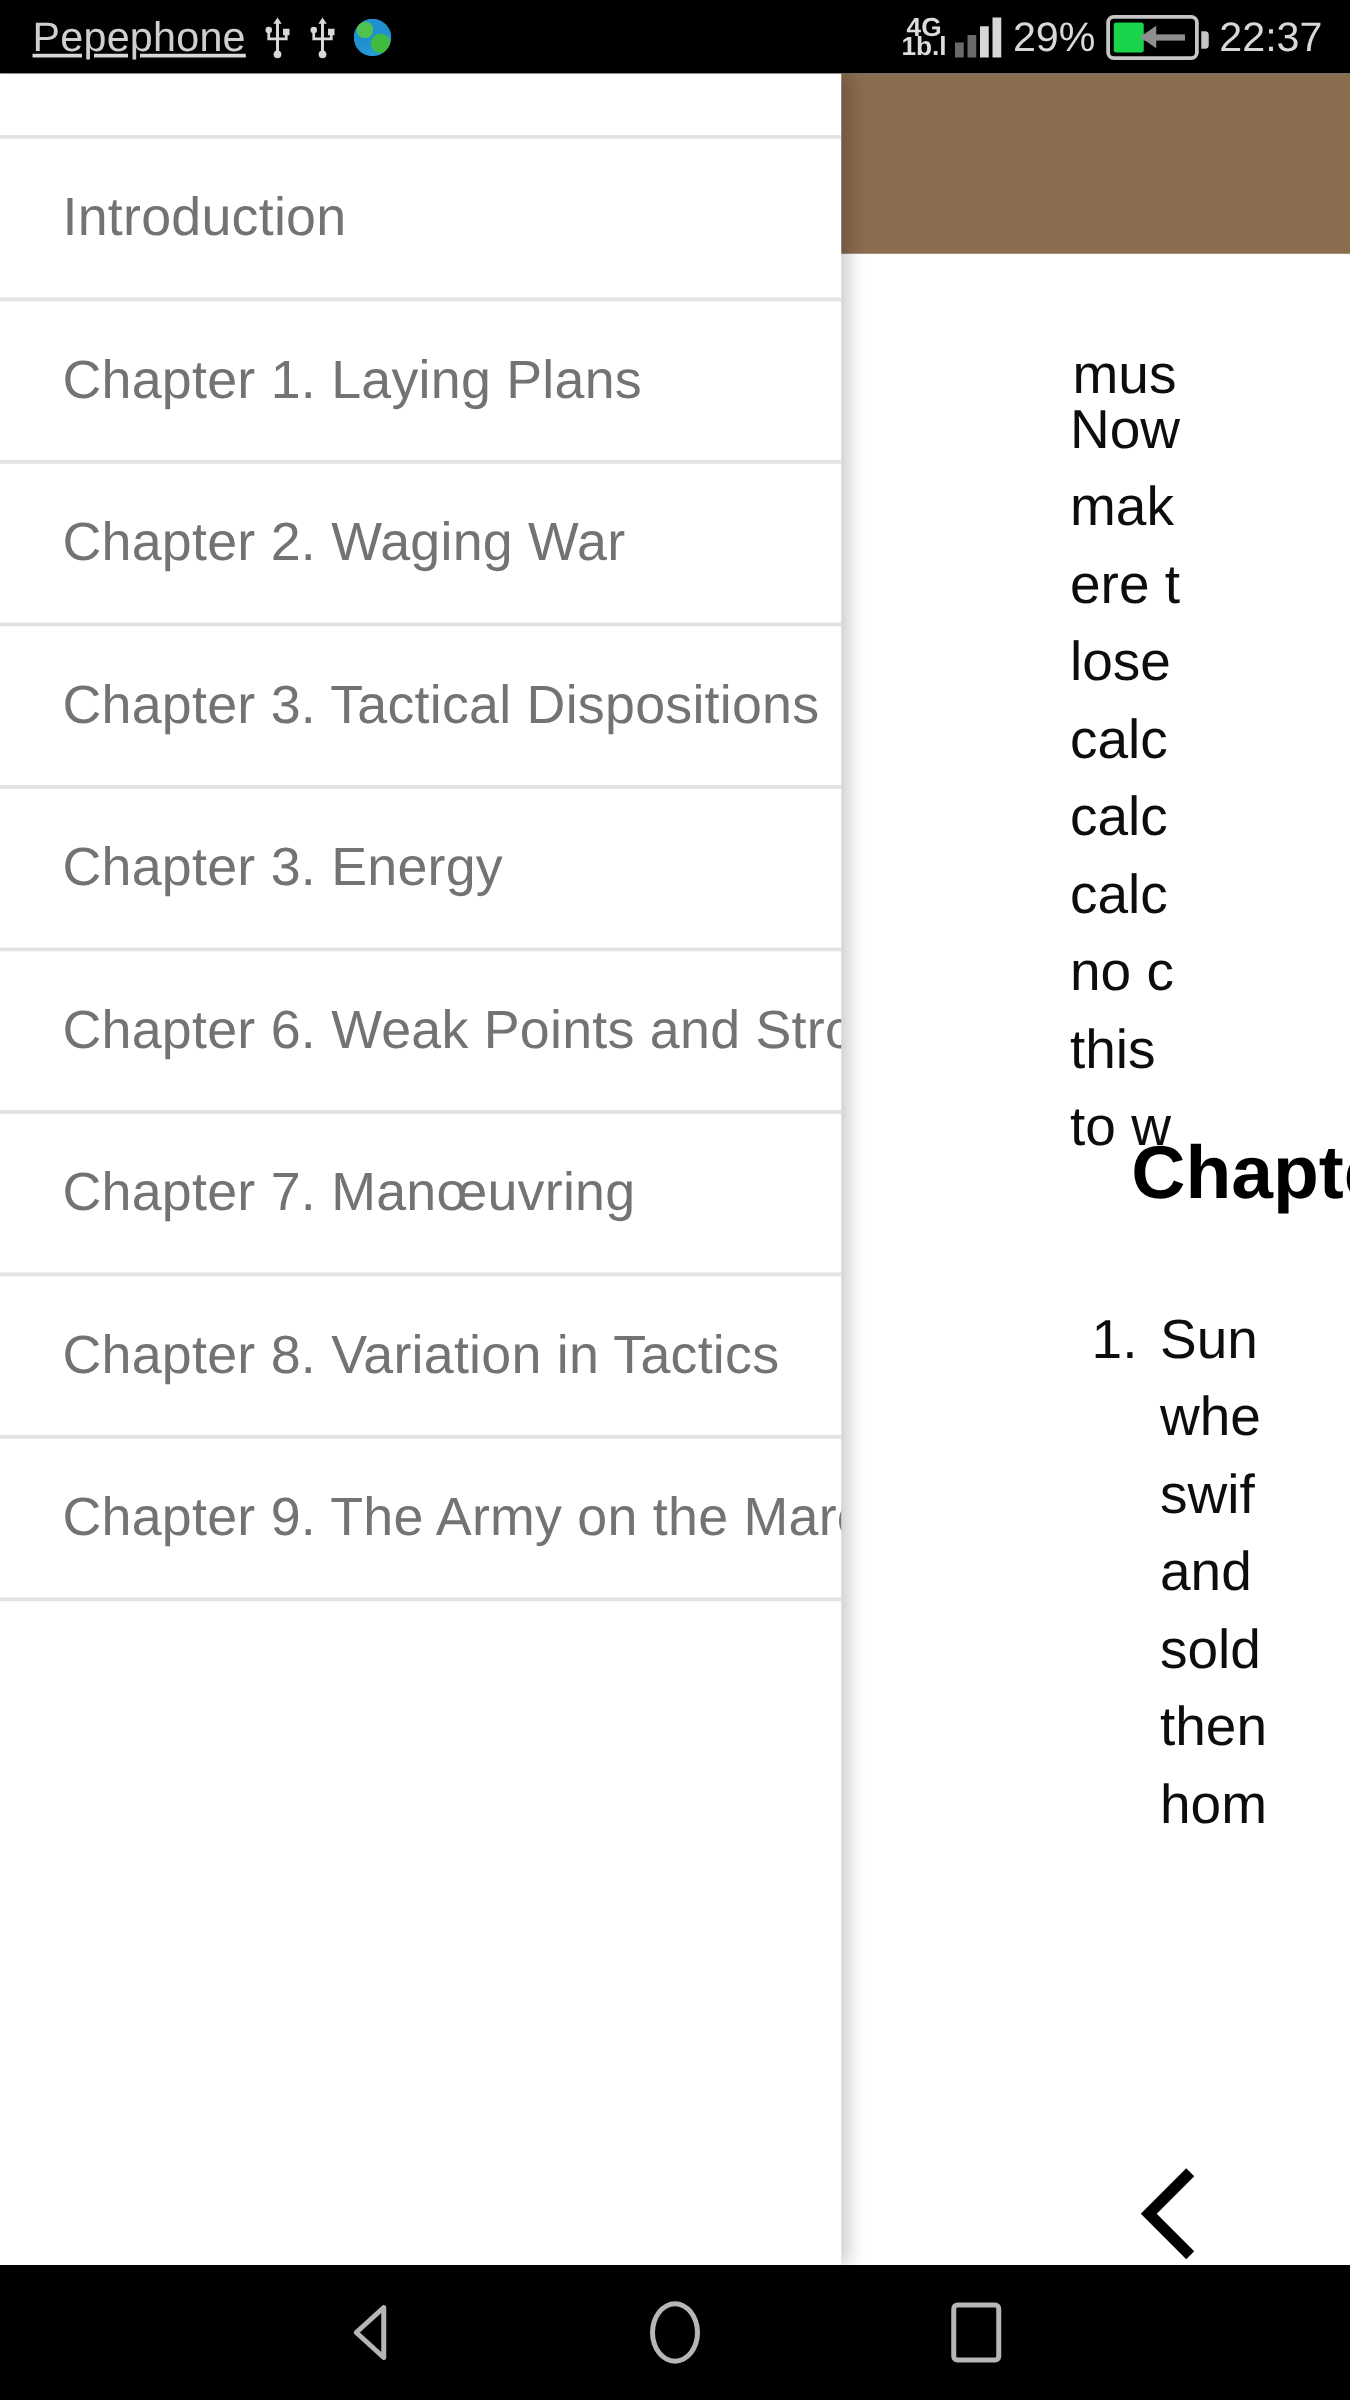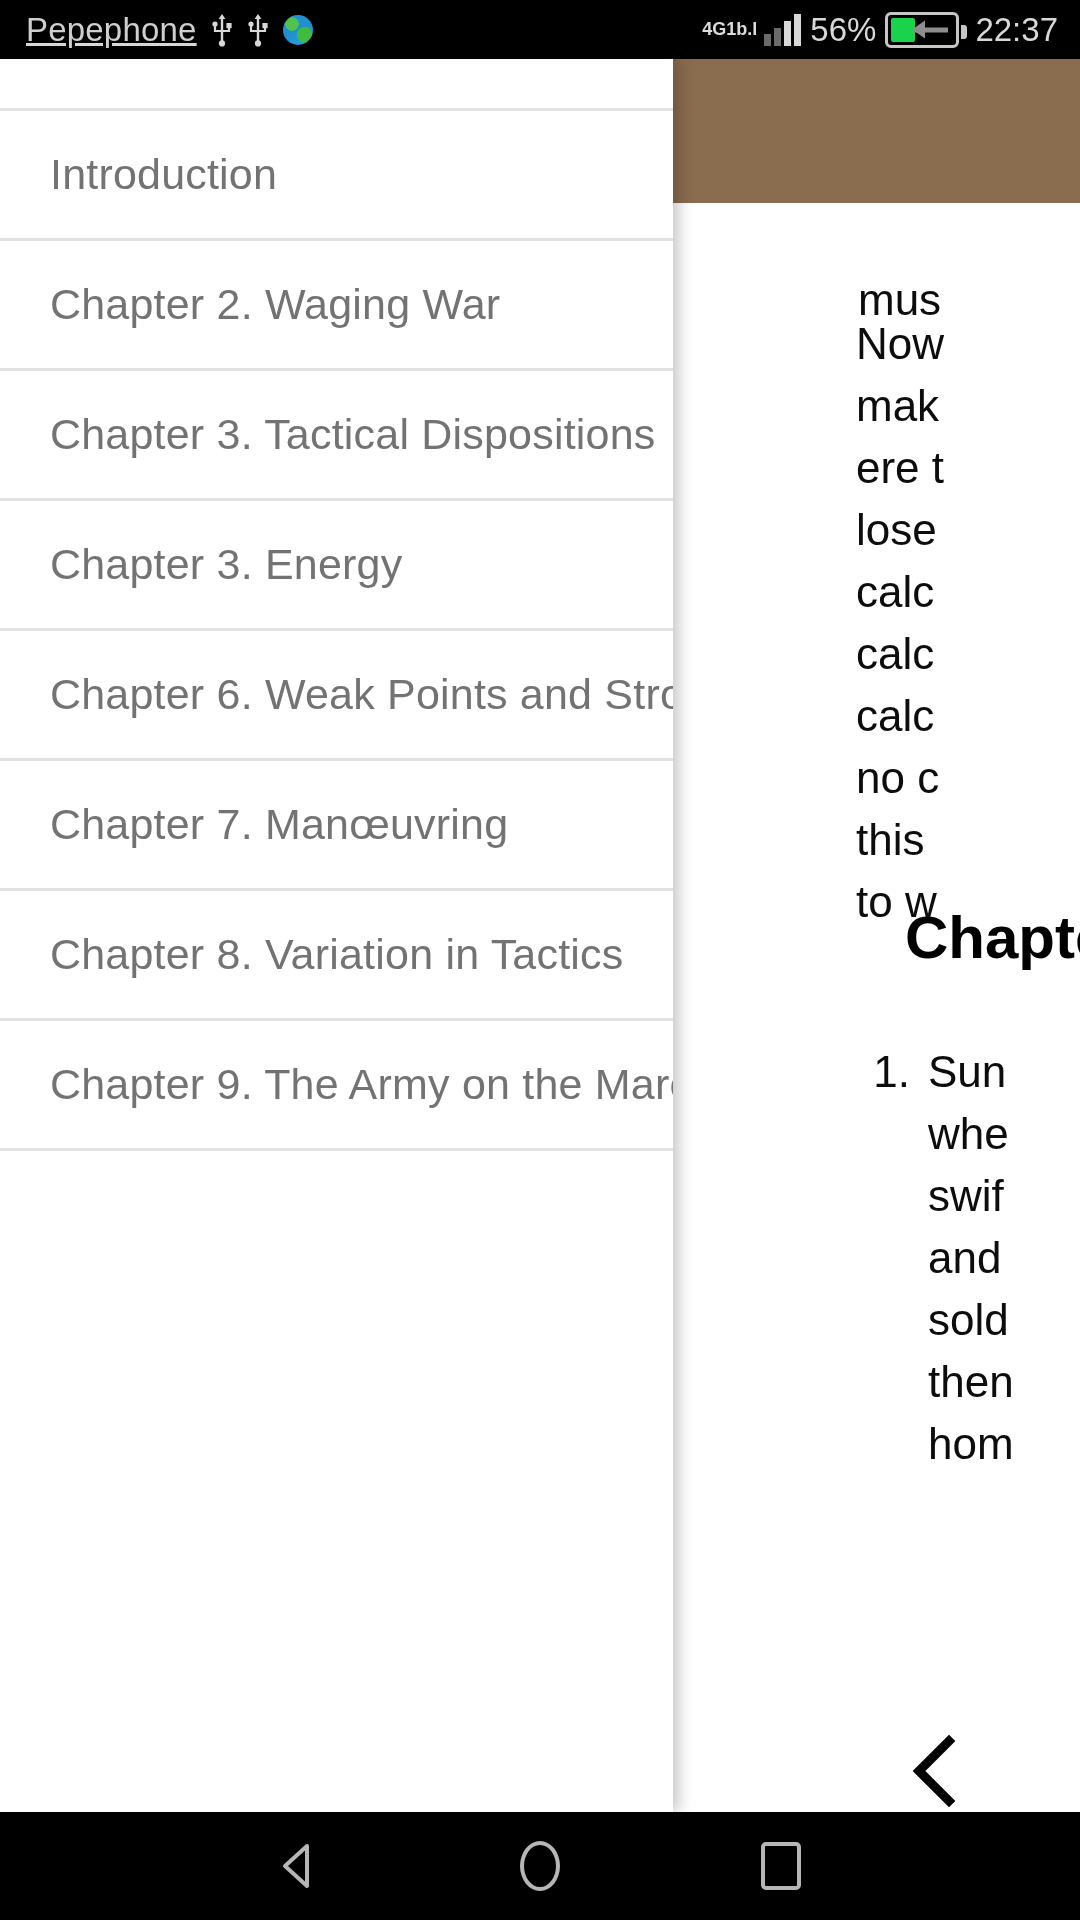--- a/index.html
+++ b/index.html
@@ -21,22 +21,22 @@
   .sb-left  { display:flex; align-items:center; gap:14px;text-decoration:underline; }
   .sb-right { display:flex; align-items:center; gap:9px; }
   .carrier { font-size:33px; color:#cfcfcf; letter-spacing:.2px; }
   .usb-icon { width:22px; height:34px; display:block; }
   .globe-icon { width:30px; height:30px; border-radius:50%;
     background:
       radial-gradient(circle at 30% 30%, #4fc24f 0 22%, transparent 23%),
       radial-gradient(circle at 72% 66%, #3fbb3f 0 26%, transparent 27%),
       linear-gradient(150deg,#2196d6 0%, #1f8fcd 48%, #2aa3e0 100%);
     display:inline-block; }
-  .net-type { display:flex; flex-direction:row; align-items:flex-end;
-    font-size:18px; line-height:15px; color:#dcdcdc; font-weight:700; margin-right:-2px; }
+  .net-type { display:flex; flex-direction:column; align-items:center;
+    font-size:21px; line-height:15px; color:#dcdcdc; font-weight:700; margin-right:-2px; }
   .bars { display:flex; align-items:flex-end; gap:3px; height:32px; }
   .bars i { display:block; width:7px; background:#6a6a6a; }
   .bars i.on { background:#d8d8d8; }
   .batt-pct { font-size:33px; color:#d8d8d8; }
   .batt {
     position:relative; width:74px; height:36px; border:3px solid #c6c6c6;
     border-radius:6px; display:flex; align-items:center; padding:3px;
   }
   .batt:after { content:""; position:absolute; right:-11px; top:10px; width:6px; height:14px;
     background:#c6c6c6; border-radius:0 3px 3px 0; }
@@ -131,21 +131,21 @@
       <span class="net-type">
         <b>4G</b>
         <b>1b.l</b>
       </span>
       <span class="bars">
         <i style="height:12px"></i>
           <i style="height:18px"></i>
           <i class="on" style="height:25px"></i>
           <i class="on" style="height:32px"></i>
       </span>
-      <span class="batt-pct">56%</span>
+      <span class="batt-pct">29%</span>
       <span class="batt">
         <span class="fill"></span>
           <span class="arrow"></span>
       </span>
       <span class="clock">22:37</span>
     </div>
   </div>
 
   <div class="reader">
 
@@ -204,20 +204,23 @@
 
   <div class="drawer">
     <div class="drawer-list">
         <div class="drawer-item">
           <span class="label"></span>
         </div>
         <div class="drawer-item">
           <span class="label">Introduction</span>
         </div>
         <div class="drawer-item">
+          <span class="label">Chapter 1. Laying Plans</span>
+        </div>
+        <div class="drawer-item">
           <span class="label">Chapter 2. Waging War</span>
         </div>
         <div class="drawer-item">
           <span class="label">Chapter 3. Tactical Dispositions</span>
         </div>
         <div class="drawer-item">
           <span class="label">Chapter 3. Energy</span>
         </div>
         <div class="drawer-item">
           <span class="label">Chapter 6. Weak Points and Strong</span>

